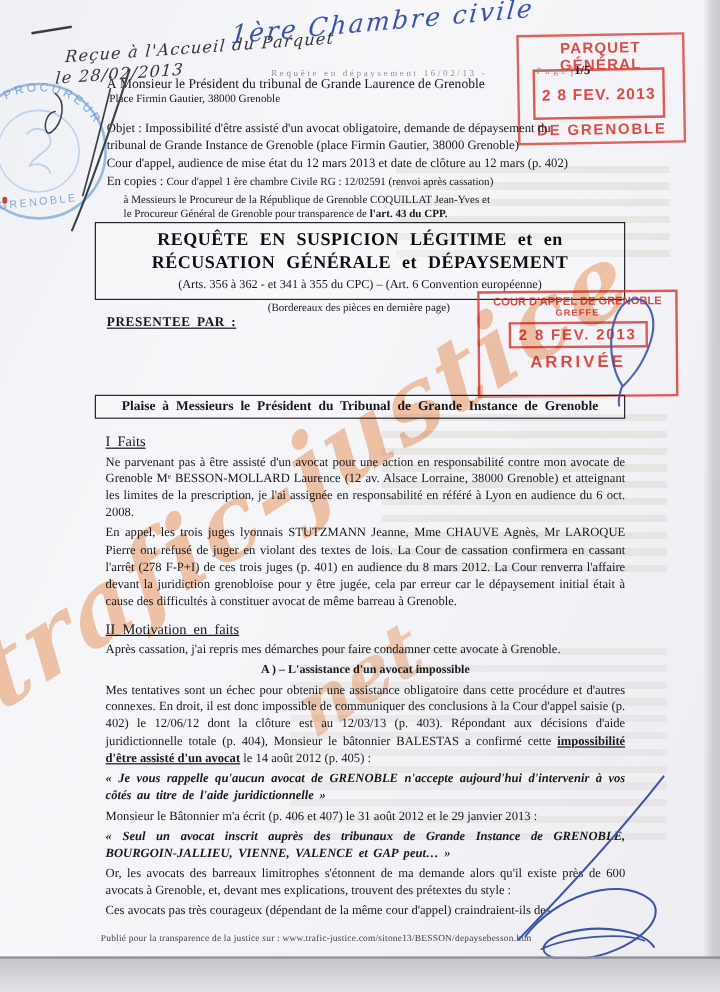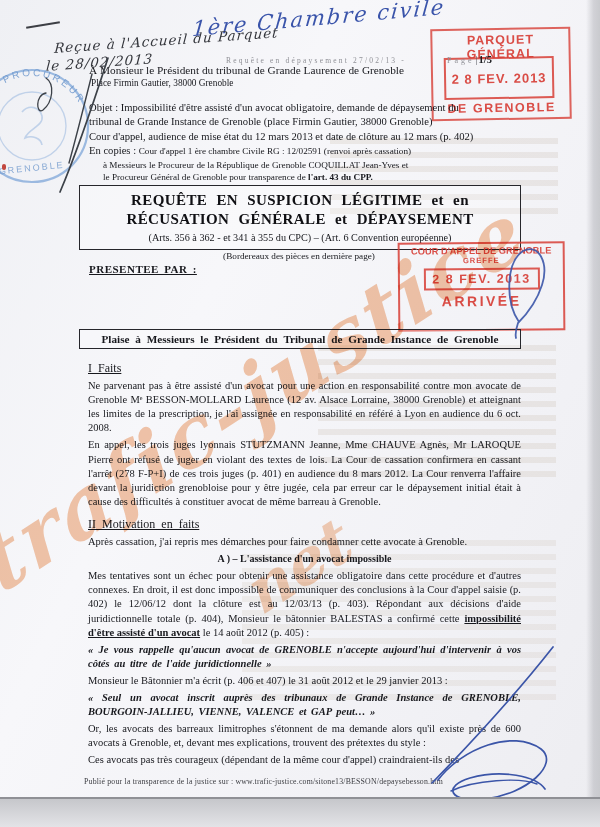--- a/index.html
+++ b/index.html
@@ -107,21 +107,21 @@
       <textPath href="#arcT" startOffset="10%">★ LE PROCUREUR</textPath>
     </text>
     <text x="70" y="115" text-anchor="middle" font-family="Liberation Sans, sans-serif" font-size="9" fill="#6d97cc" letter-spacing="2" opacity="0.8" transform="rotate(-6 70 115)">GRENOBLE</text>
   </svg>
 
   <div class="dash"></div>
   <div class="hw chamber">1ère Chambre civile</div>
   <div class="hw recu1">Reçue à l'Accueil du Parquet</div>
   <div class="hw recu2">le 28/02/2013</div>
 
-  <div class="doc-ref">Requête en dépaysement 27/02/13 -</div>
+  <div class="doc-ref">Requête en dépaysement 16/02/13 -</div>
   <div class="page-num">
     <span class="pg-word">Page</span><span class="pg-bar">|</span><span class="pg-val">1/5</span>
   </div>
 
   <div class="stamp parquet">
     <div class="pq-top">PARQUET GÉNÉRAL</div>
     <div class="pq-date-box">
         <span>2 8 FEV. 2013</span>
       </div>
     <div class="pq-bottom">DE GRENOBLE</div>

